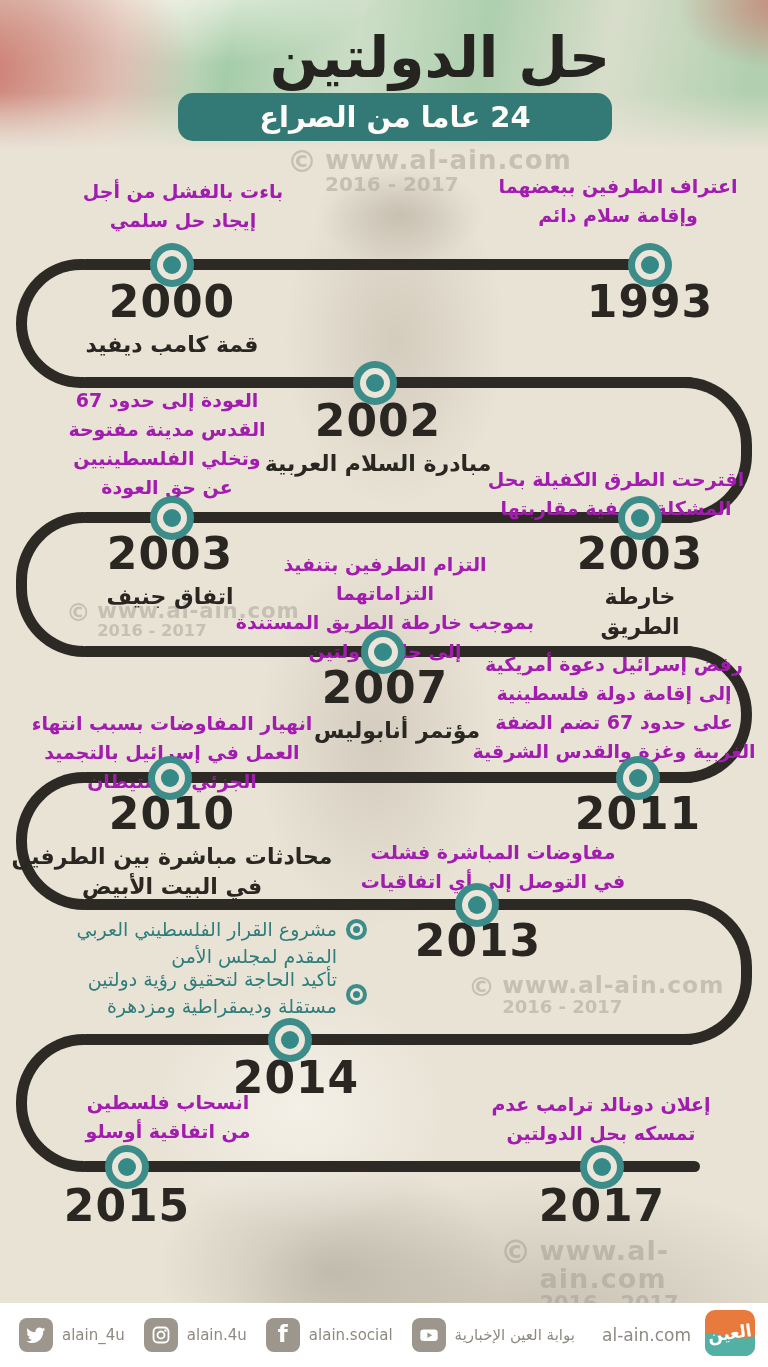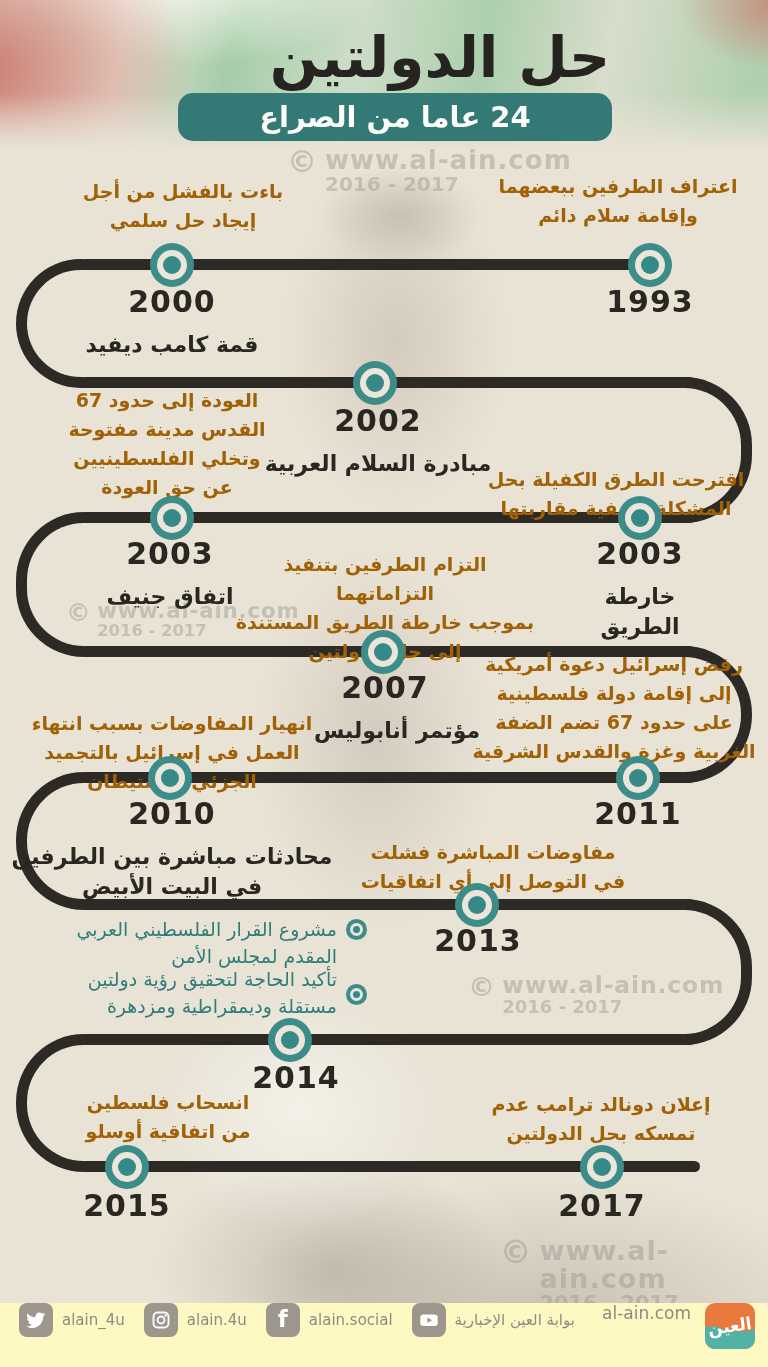--- a/index.html
+++ b/index.html
@@ -30,33 +30,33 @@
   .wm-site{font-size:26px;line-height:27px;letter-spacing:1px;}
   .wm-years{font-size:20px;line-height:21px;}
   
   .tl-line{position:absolute;z-index:2;height:11px;background:#2d2925;border-radius:7px;}
   .tl-curve{position:absolute;z-index:2;box-sizing:border-box;border:11px solid #2d2925;background:transparent;width:68px;}
   .curve-l{border-right:none;border-radius:999px 0 0 999px;}
   .curve-r{border-left:none;border-radius:0 999px 999px 0;}
   .node{position:absolute;z-index:4;width:44px;height:44px;border-radius:50%;background:#3c8c8a;}
   .node::before{content:"";position:absolute;inset:7px;border-radius:50%;background:#ece6da;}
   .node::after{content:"";position:absolute;inset:13px;border-radius:50%;background:#358a87;}
-  .year{position:absolute;z-index:3;transform:translateX(-50%);font-size:30px;line-height:48px;font-weight:800;color:#2a2723;letter-spacing:1px;white-space:nowrap;}
+  .year{position:absolute;z-index:3;transform:translateX(-50%);font-size:44px;line-height:48px;font-weight:800;color:#2a2723;letter-spacing:1px;white-space:nowrap;}
   .ylabel{position:absolute;z-index:3;transform:translateX(-50%);font-size:22px;line-height:30px;font-weight:700;color:#2a2723;
           white-space:pre-line;text-align:center;direction:rtl;}
-  .desc{position:absolute;z-index:3;font-size:19px;line-height:29px;font-weight:700;color:#a16207;
+  .desc{position:absolute;z-index:3;font-size:19px;line-height:29px;font-weight:700;color:#a21caf;
         white-space:pre-line;text-align:center;direction:rtl;}
   .bullet{position:absolute;z-index:3;display:flex;gap:9px;direction:rtl;align-items:flex-start;text-align:right;}
   .bullet-ring{flex:0 0 auto;margin-top:3px;width:21px;height:21px;box-sizing:border-box;border-radius:50%;background:#3c8c8a;position:relative;}
   .bullet-ring::before{content:"";position:absolute;inset:4px;border-radius:50%;background:#ece6da;}
   .bullet-ring::after{content:"";position:absolute;inset:7px;border-radius:50%;background:#358a87;}
   .bullet .desc-t{font-size:19px;line-height:27px;font-weight:400;color:#2e7d7b;white-space:pre-line;}
   
-  .footer{position:absolute;z-index:5;left:0;top:1303px;width:768px;height:64px;background:#fef9c3;
-          display:flex;align-items:flex-start;direction:ltr;padding:0;box-sizing:border-box;}
+  .footer{position:absolute;z-index:5;left:0;top:1303px;width:768px;height:64px;background:#ffffff;
+          display:flex;align-items:center;direction:ltr;padding:0;box-sizing:border-box;}
   .soc{display:flex;align-items:center;gap:9px;margin-left:19px;}
   .soc-box{width:34px;height:34px;border-radius:8px;background:#9c968c;display:flex;align-items:center;justify-content:center;}
   .soc-handle{font-size:15px;color:#8f8a81;font-weight:400;}
   .soc-handle.ar{direction:rtl;}
   .site-name{margin-left:auto;font-size:17px;color:#8f8a81;}
   .logo{margin-left:14px;margin-right:13px;}
   .fb-f{color:#fff;font-size:23px;font-weight:700;line-height:23px;margin-top:-2px;}
 </style>
 </head>
 <body>

